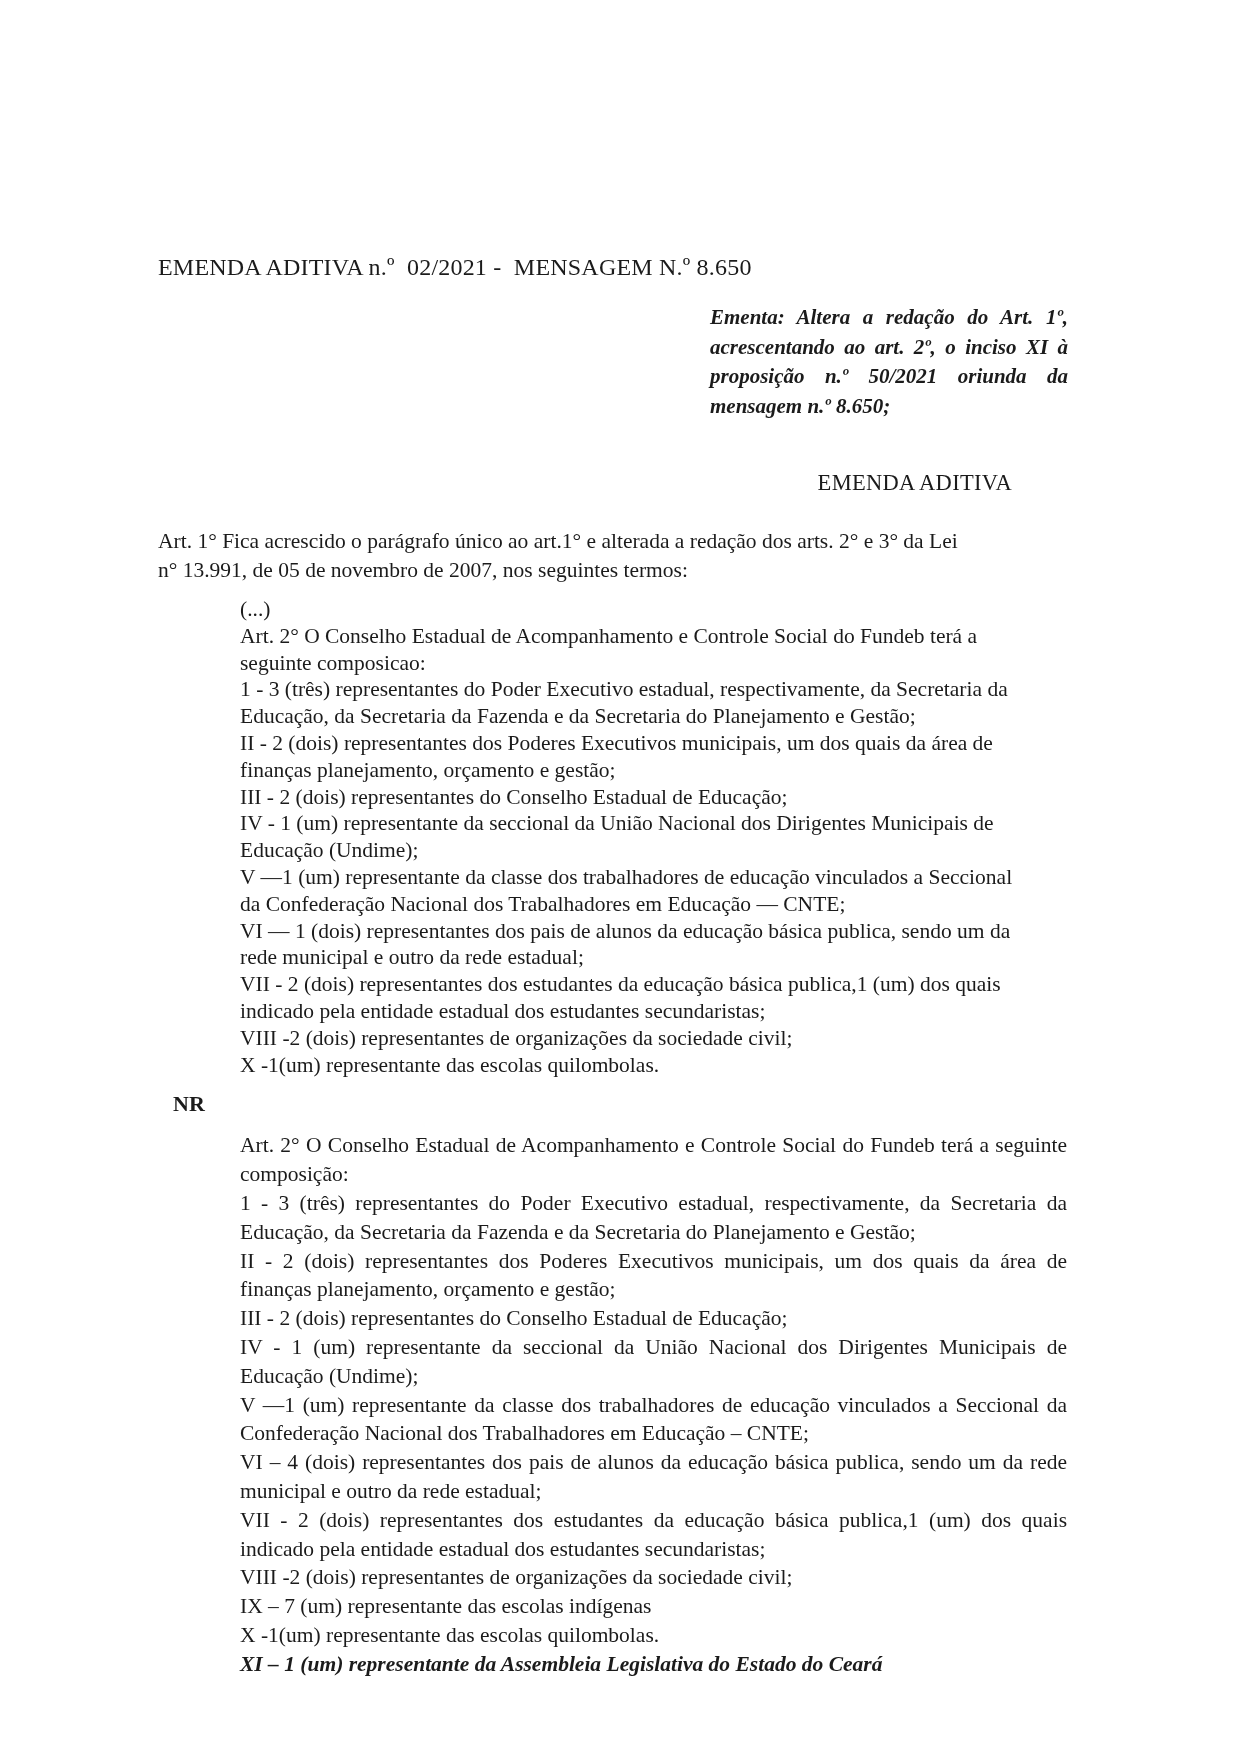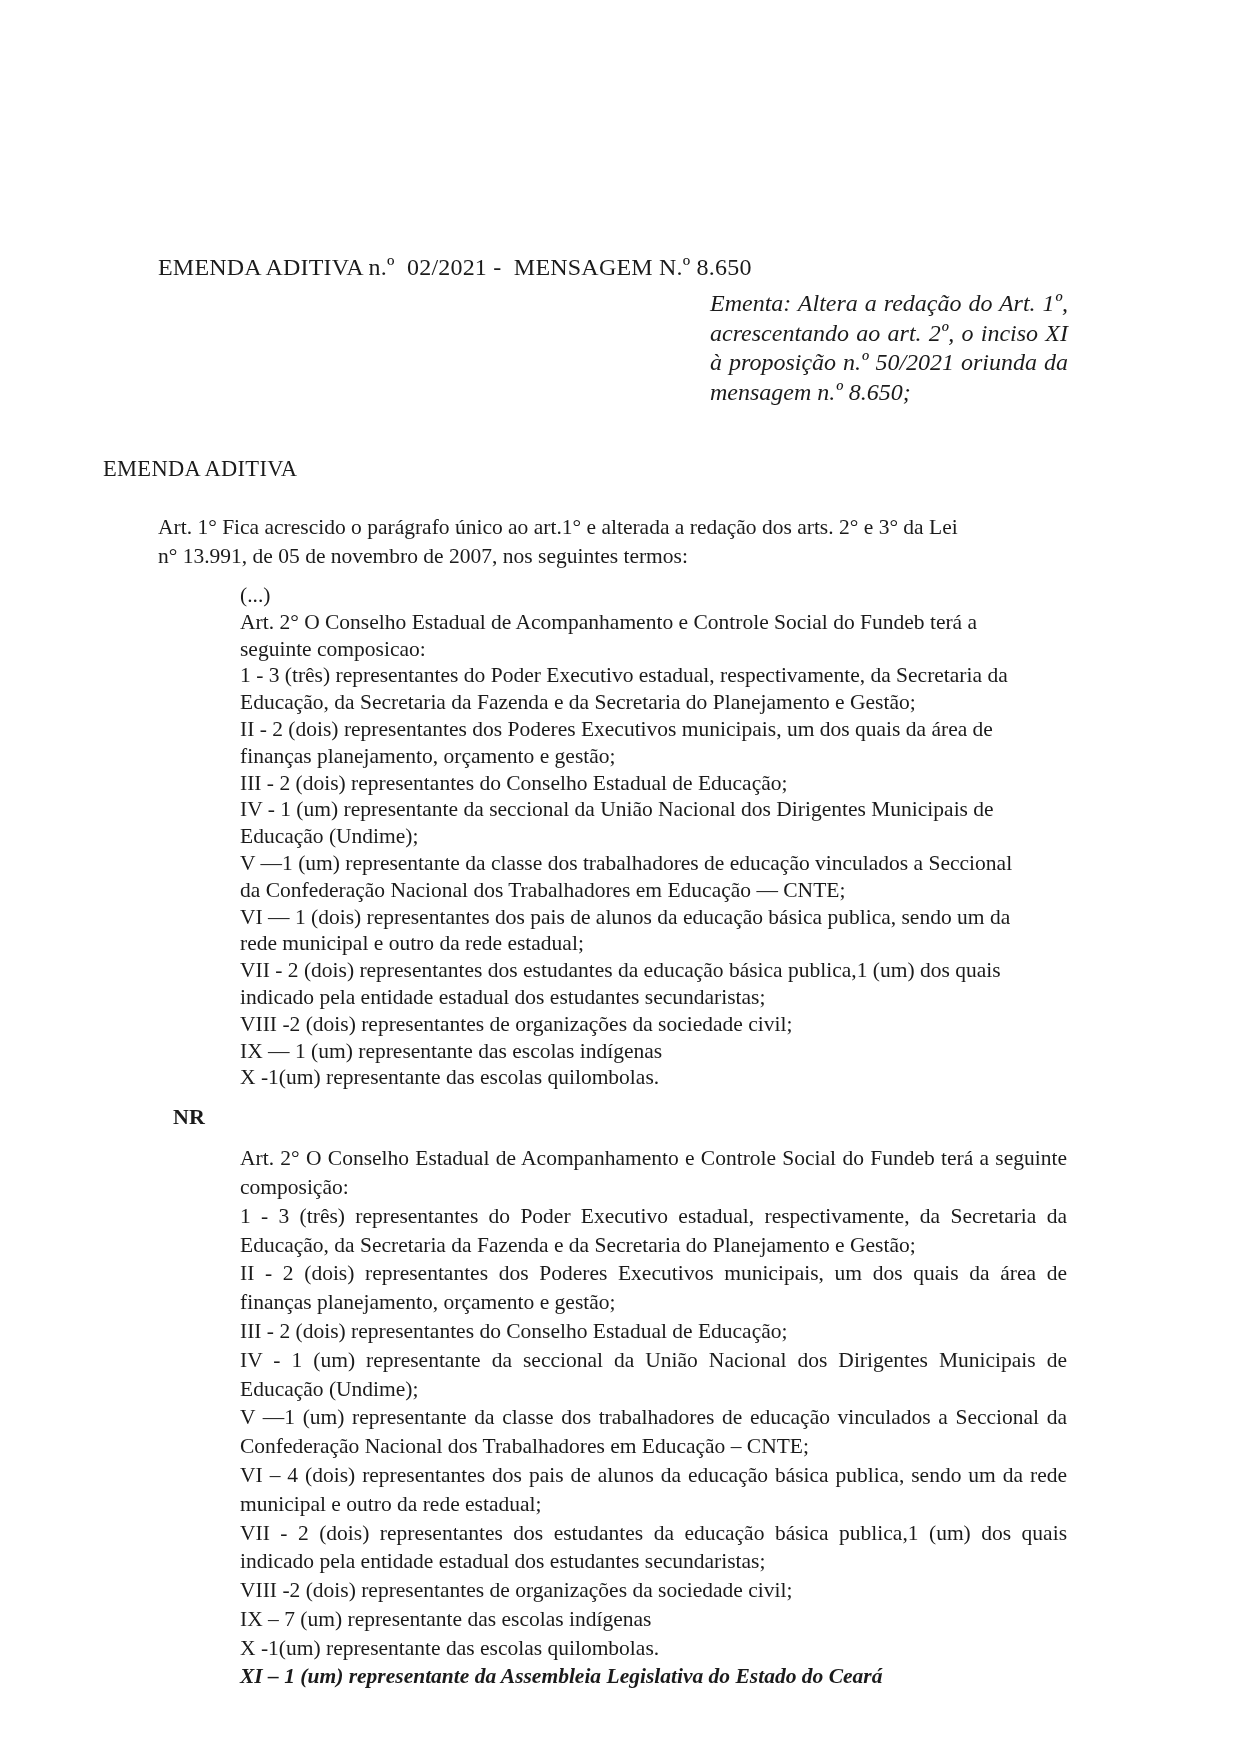--- a/index.html
+++ b/index.html
@@ -22,34 +22,34 @@
     padding: 253px 180px 0 158px;
     background: #ffffff;
   }
   .doc-title {
     font-size: 24px;
     line-height: 28px;
     white-space: pre-wrap;
     letter-spacing: 0.2px;
   }
   .ementa {
-    margin-top: 8px;
+    margin-top: 22px;
     margin-left: 552px;
     width: 358px;
-    font-weight: normal;
+    font-weight: bold;
     font-style: italic;
-    font-size: 24px;
+    font-size: 21px;
     line-height: 29.5px;
     text-align: justify;
   }
   .section-heading {
     margin-top: 48px;
     font-size: 22.5px;
     line-height: 28px;
-    text-align: left;
+    text-align: right;
     transform: translateX(-55px);
     letter-spacing: 0.3px;
   }
   .art1 {
     margin: 30px 0 12px 0;
     width: 800px;
     font-size: 21.5px;
     line-height: 28.5px;
   }
   .quote-block {
@@ -95,21 +95,20 @@
     <p>(...)</p>
     <p>Art. 2° O Conselho Estadual de Acompanhamento e Controle Social do Fundeb terá a seguinte composicao:</p>
     <p>1 - 3 (três) representantes do Poder Executivo estadual, respectivamente, da Secretaria da Educação, da Secretaria da Fazenda e da Secretaria do Planejamento e Gestão;</p>
     <p>II - 2 (dois) representantes dos Poderes Executivos municipais, um dos quais da área de finanças planejamento, orçamento e gestão;</p>
     <p>III - 2 (dois) representantes do Conselho Estadual de Educação;</p>
     <p>IV - 1 (um) representante da seccional da União Nacional dos Dirigentes Municipais de Educação (Undime);</p>
     <p>V —1 (um) representante da classe dos trabalhadores de educação vinculados a Seccional da Confederação Nacional dos Trabalhadores em Educação — CNTE;</p>
     <p>VI — 1 (dois) representantes dos pais de alunos da educação básica publica, sendo um da rede municipal e outro da rede estadual;</p>
     <p>VII - 2 (dois) representantes dos estudantes da educação básica publica,1 (um) dos quais indicado pela entidade estadual dos estudantes secundaristas;</p>
     <p>VIII -2 (dois) representantes de organizações da sociedade civil;</p>
-    <p>IX — 1 (um) representante das escolas indígenas</p>
     <p>X -1(um) representante das escolas quilombolas.</p>
   </div>
 
   <div class="nr-label">NR</div>
 
   <div class="quote-block block2">
     <p>Art. 2° O Conselho Estadual de Acompanhamento e Controle Social do Fundeb terá a seguinte composição:</p>
     <p>1 - 3 (três) representantes do Poder Executivo estadual, respectivamente, da Secretaria da Educação, da Secretaria da Fazenda e da Secretaria do Planejamento e Gestão;</p>
     <p>II - 2 (dois) representantes dos Poderes Executivos municipais, um dos quais da área de finanças planejamento, orçamento e gestão;</p>
     <p>III - 2 (dois) representantes do Conselho Estadual de Educação;</p>

